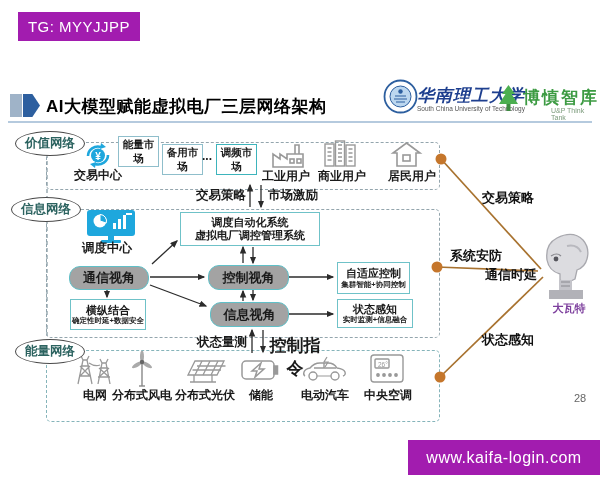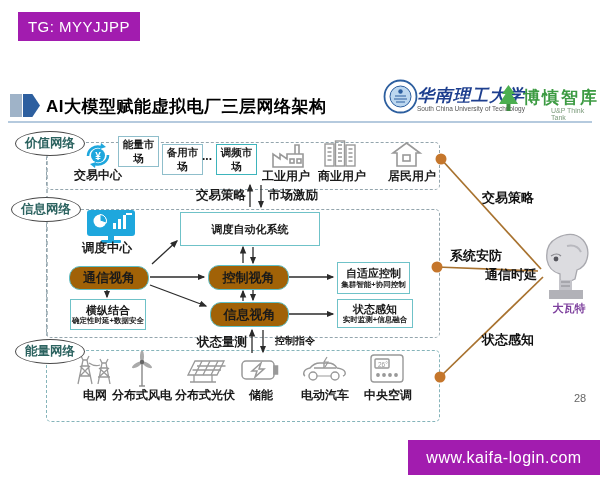--- a/index.html
+++ b/index.html
@@ -8,21 +8,21 @@
   .abs{position:absolute;}
   .badge{background:#a21caf;color:#fff;display:flex;align-items:center;justify-content:center;
          letter-spacing:.5px;}
   .oval{border:1.6px solid #4a4a4a;border-radius:50%;background:#fff;z-index:6;
         display:flex;align-items:center;justify-content:center;
         font-weight:bold;font-size:12.5px;color:#2c6360;}
   .dashed-box{border:1.6px dashed #93a5ad;border-radius:5px;z-index:1;}
   .mbox{border:1px solid #8fbecb;background:#fff;z-index:4;display:flex;align-items:center;
         justify-content:center;text-align:center;font-weight:bold;font-size:10.5px;line-height:1.25;}
   .mbox.freq{border-color:#3db4bc;}
-  .vbox{border:1.3px solid #5fc0c8;border-radius:11px;background:#a16207;z-index:4;
+  .vbox{border:1.3px solid #5fc0c8;border-radius:11px;background:#a3a3a3;z-index:4;
         display:flex;align-items:center;justify-content:center;font-weight:bold;font-size:13px;}
   .sbox{border:1px solid #6fc2c8;background:#fff;z-index:4;display:flex;flex-direction:column;
         align-items:center;justify-content:center;text-align:center;}
   .sbox .t{font-weight:bold;font-size:11px;line-height:1.15;}
   .sbox .s{font-weight:bold;font-size:7.5px;color:#222;line-height:1.2;}
   .lbl{font-weight:bold;font-size:12px;text-align:center;z-index:4;}
   .rlbl{font-weight:bold;font-size:13px;z-index:5;color:#111;}
   .icon{z-index:4;}
   svg{display:block;}
   #overlay{position:absolute;left:0;top:0;z-index:2;}
@@ -166,41 +166,42 @@
     <rect x="37" y="6" width="3" height="14" fill="#fff"></rect>
     <rect x="40" y="4" width="6" height="2" fill="#fff"></rect>
     <rect x="22" y="27" width="6" height="4" fill="#1ea7dd"></rect>
     <rect x="15" y="31" width="20" height="3" rx="1" fill="#1ea7dd"></rect>
   </svg>
 </div>
 <div class="abs lbl" style="left:74px;top:240px;width:66px;font-size:12.5px;">调度中心</div>
 
 <div class="abs sbox" style="left:180px;top:212px;width:138px;height:32px;border-width:1.3px;">
   <div class="t">调度自动化系统</div>
+  <div class="t">虚拟电厂调控管理系统</div>
 </div>
 
 <div class="abs vbox" style="left:69px;top:266px;width:78px;height:22px;">通信视角</div>
 <div class="abs vbox" style="left:208px;top:265px;width:79px;height:23px;">控制视角</div>
 <div class="abs vbox" style="left:210px;top:302px;width:77px;height:23px;">信息视角</div>
 
 <div class="abs sbox" style="left:337px;top:262px;width:71px;height:30px;">
   <div class="t">自适应控制</div>
   <div class="s">集群智能+协同控制</div>
 </div>
 <div class="abs sbox" style="left:337px;top:299px;width:74px;height:27px;">
   <div class="t">状态感知</div>
   <div class="s">实时监测+信息融合</div>
 </div>
 <div class="abs sbox" style="left:70px;top:299px;width:74px;height:29px;">
   <div class="t">横纵结合</div>
   <div class="s">确定性时延+数据安全</div>
 </div>
 
 <div class="abs lbl" style="left:196px;top:334px;width:52px;font-size:12.5px;">状态量测</div>
-<div class="abs lbl" style="left:269px;top:334px;width:52px;font-size:10px;">控制指令</div>
+<div class="abs lbl" style="left:269px;top:334px;width:52px;font-size:17px;">控制指令</div>
 
 <div class="abs icon" style="left:72px;top:354px;">
   <svg width="44" height="32" viewBox="0 0 44 32" fill="none" stroke="#999" stroke-width="1.3">
     <path d="M6 30 L11 6 H15 L20 30 M8 22 L18 12 M8 12 L18 22 M9 12 H17 M7 22 H19 M11 6 L9 2 M15 6 L17 2"></path>
     <path d="M26 30 L30 9 H34 L38 30 M27 23 L37 14 M27 14 L37 23 M28 14 H36 M26 23 H38 M30 9 L28 5 M34 9 L36 5"></path>
     <path d="M17 9 Q23 13 28 11"></path>
   </svg>
 </div>
 <div class="abs lbl" style="left:81px;top:387px;width:28px;">电网</div>
 

